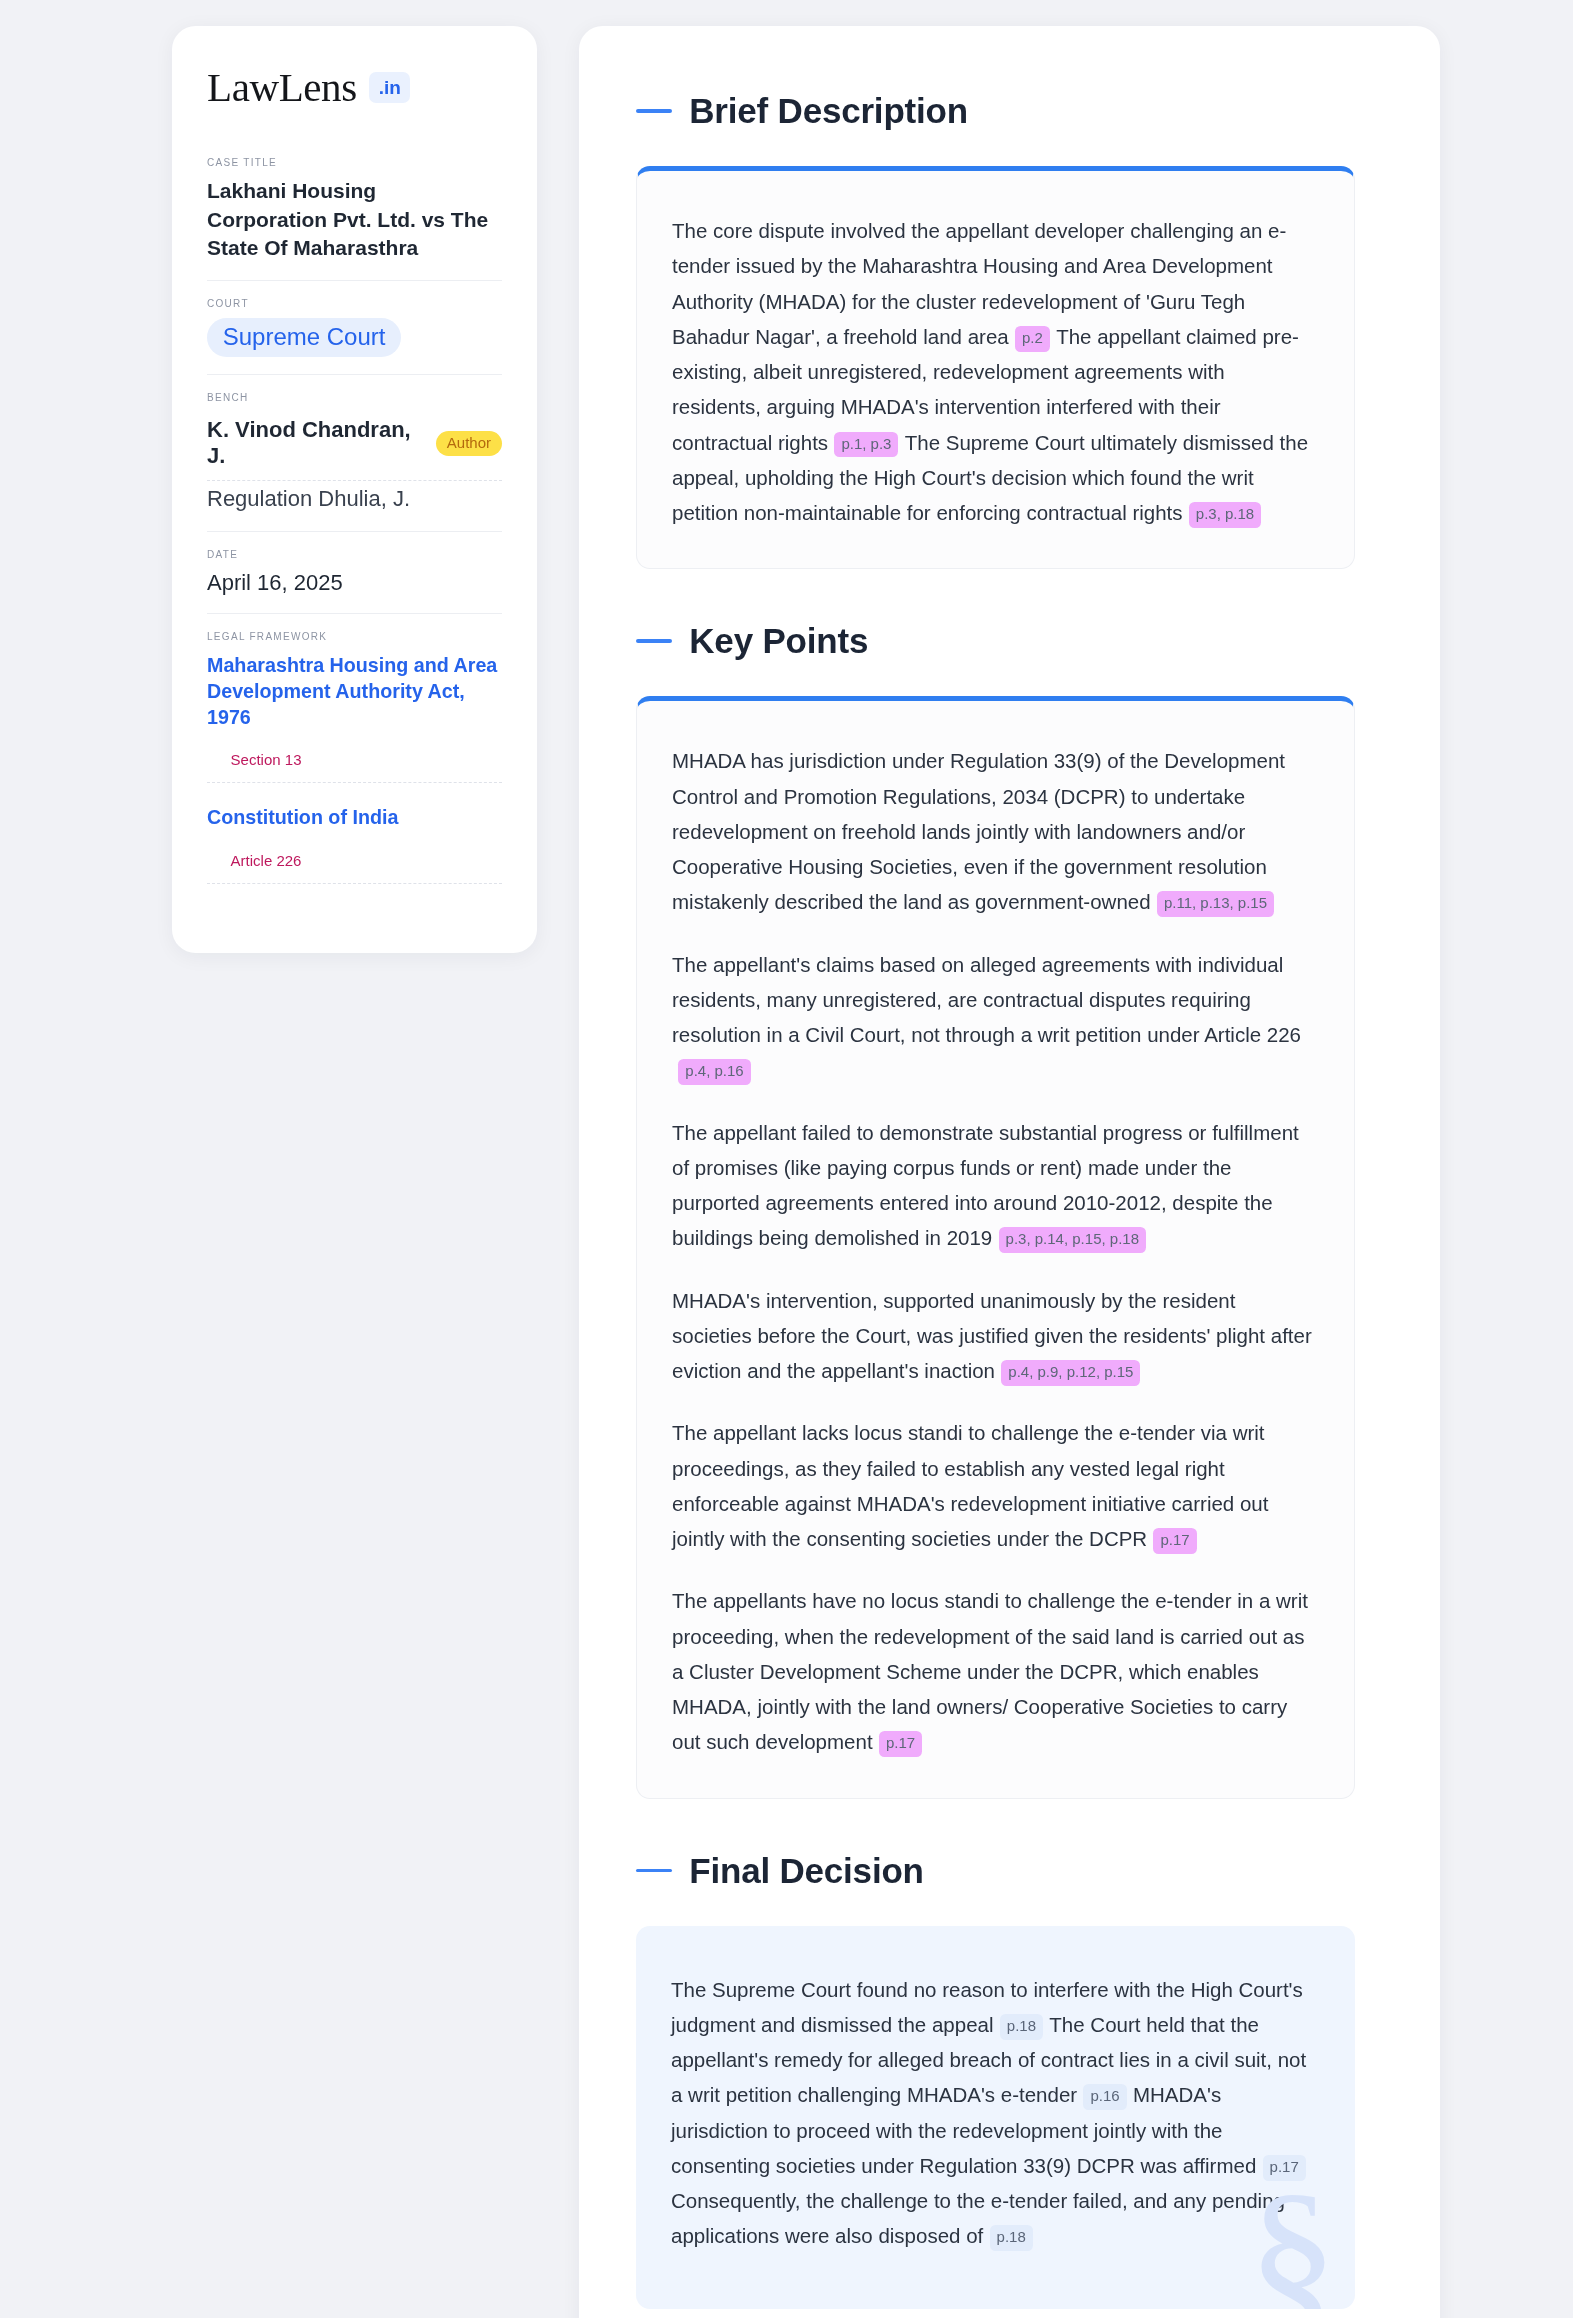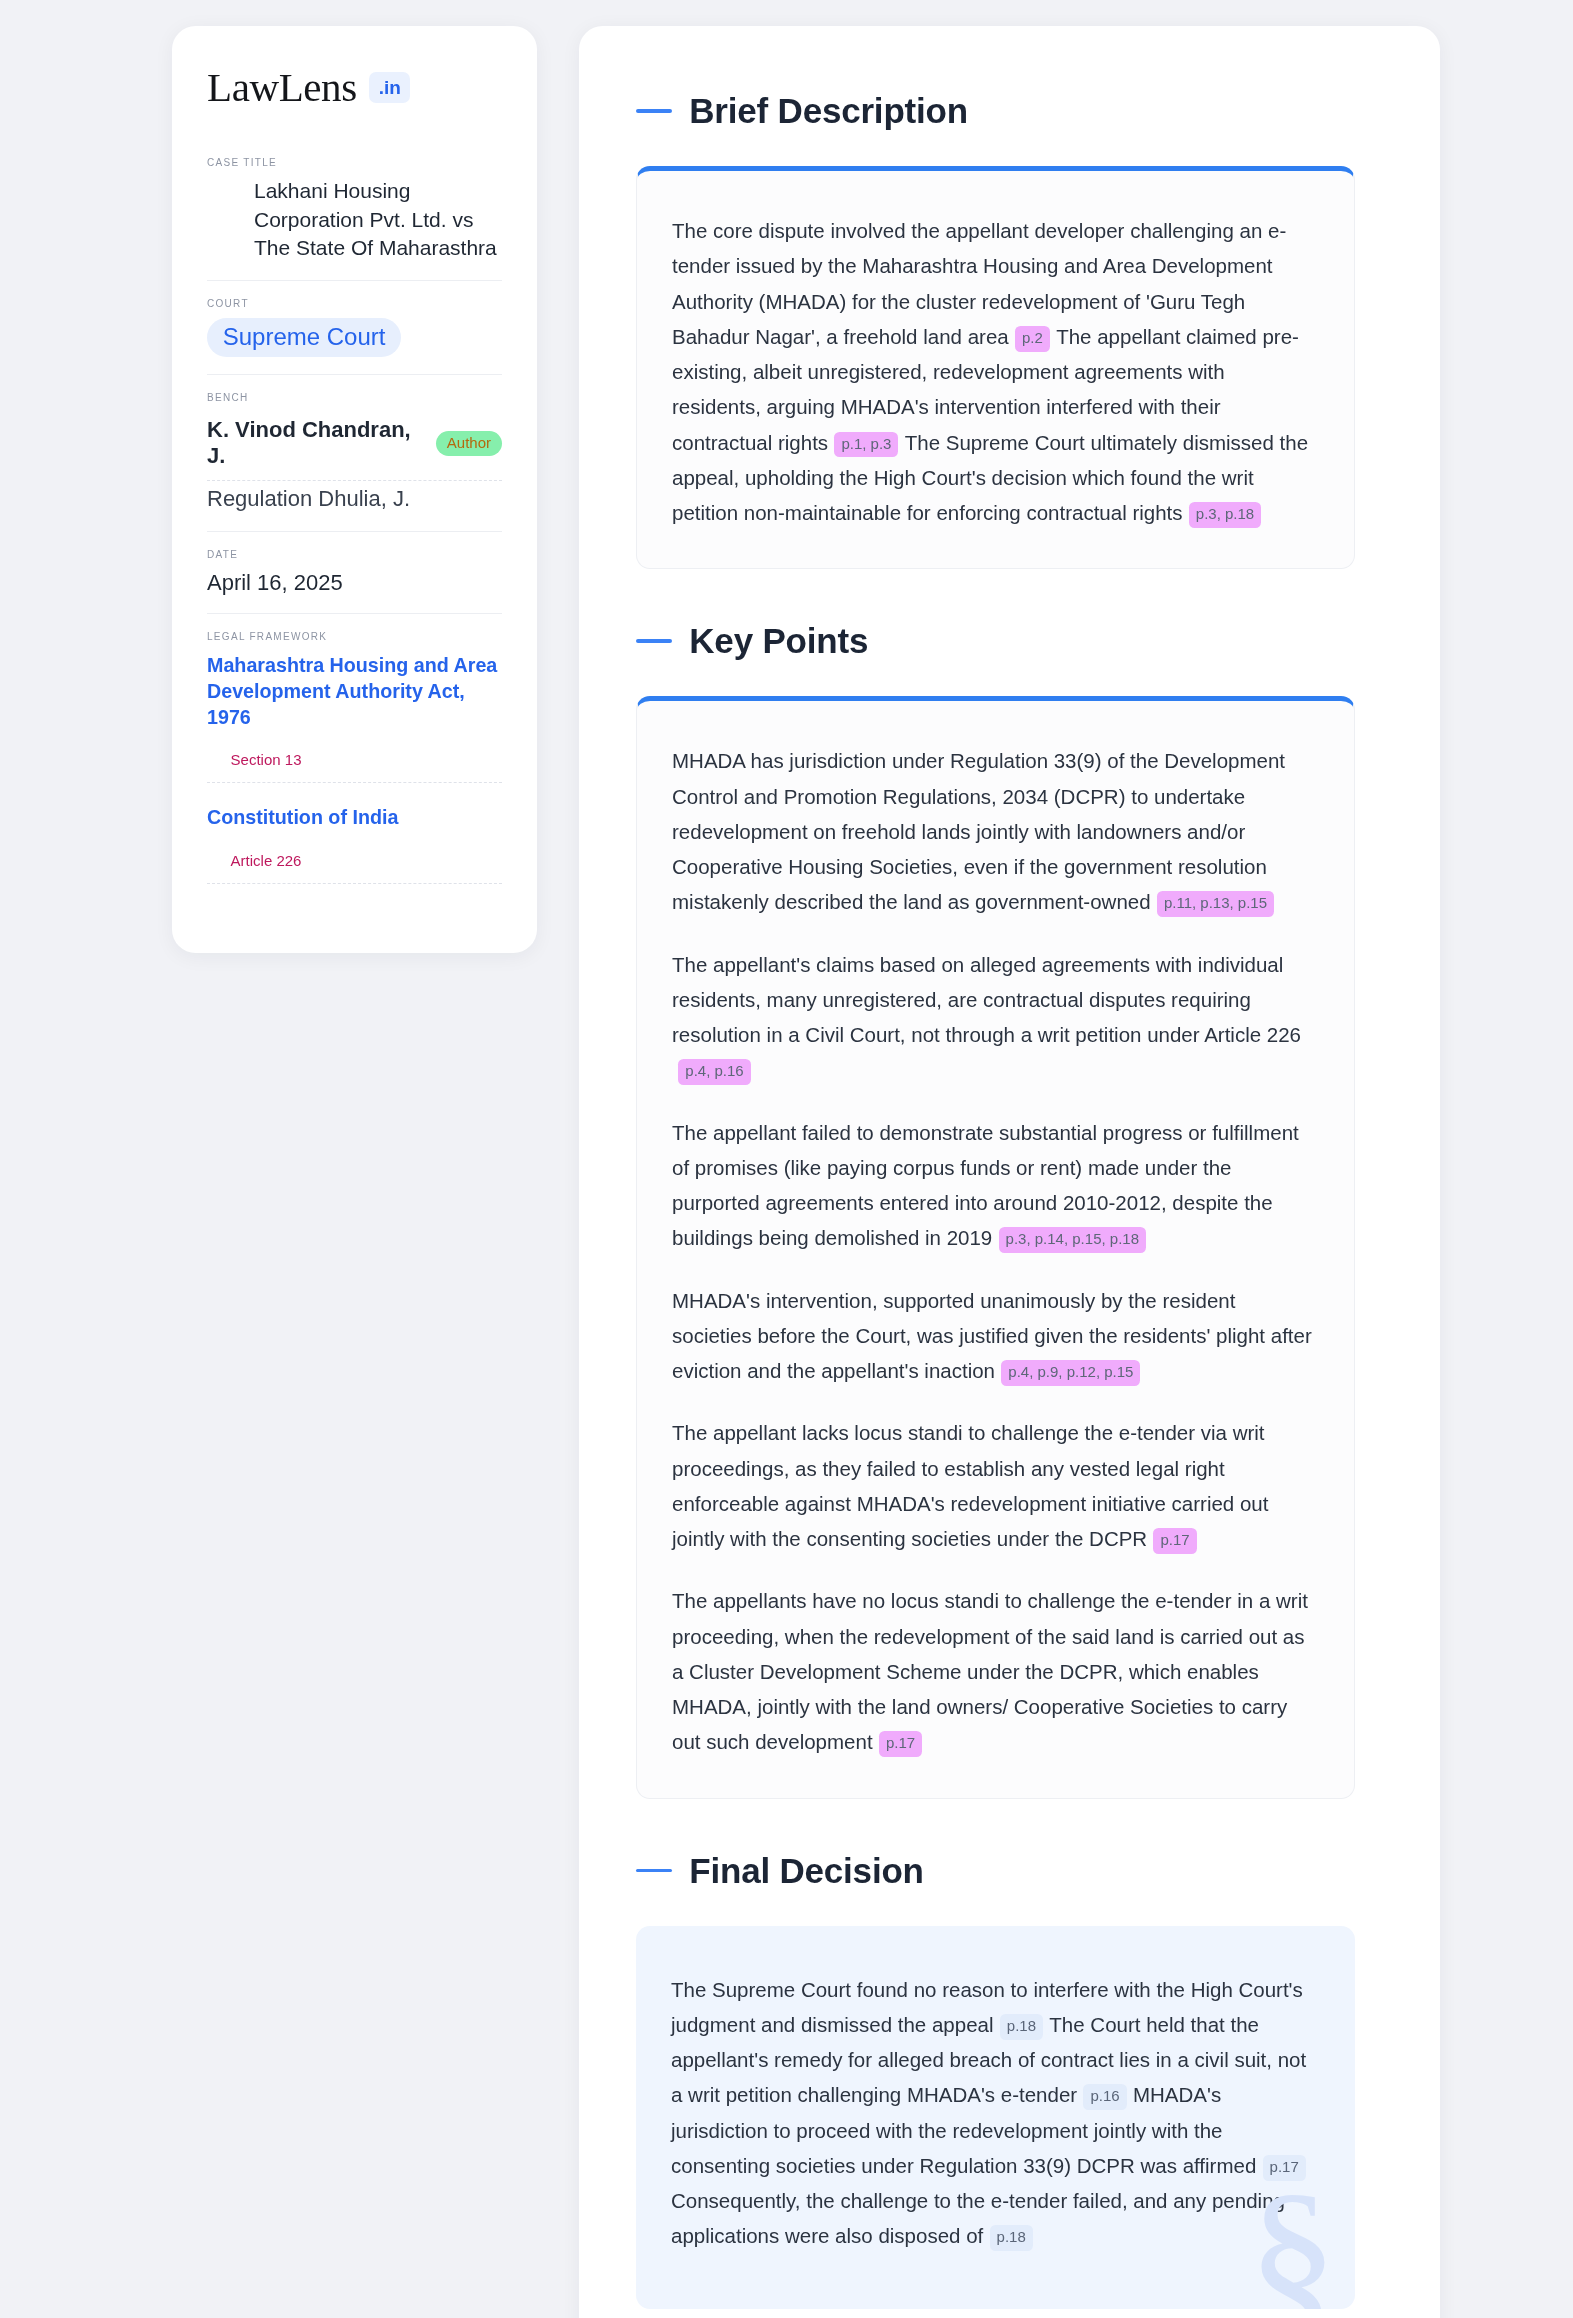--- a/index.html
+++ b/index.html
@@ -62,22 +62,21 @@
     font-size: 10px;
     letter-spacing: 1.3px;
     color: #8d94a3;
     text-transform: uppercase;
     margin-bottom: 9.4px;
   }
   .field-value {
     font-size: 21px;
     line-height: 1.35;
     color: #1f2733;
-    font-weight: 400;
-    margin-left: 47px;
+    font-weight: 700;
   }
 
   .pill-court {
     display: inline-block;
     background: #e7effd;
     color: #2563eb;
     font-size: 24px;
     border-radius: 786px;
     padding: 6.3px 15.7px 7.9px 15.7px;
     line-height: 1;
@@ -88,21 +87,21 @@
     align-items: center;
     gap: 14px;
     padding: 4.7px 0 11px 0;
     border-bottom: 0.8px dashed #dfe2e9;
   }
   .judge-row:last-of-type { border-bottom: none; padding-bottom: 1.6px; }
   .judge-name { font-size: 22px; color: #1f2733; }
   .judge-name.is-author { font-weight: bold; }
   .judge-row + .judge-row .judge-name { color: #39414e; }
   .badge-author {
-    background: #86efac;
+    background: #fde047;
     color: #b4690e;
     font-size: 15px;
     border-radius: 786px;
     padding: 4.7px 11px 5.5px 11px;
     line-height: 1;
   }
 
   .date-value { font-size: 22px; color: #1f2733; font-weight: 500; }
 
   .statute {

